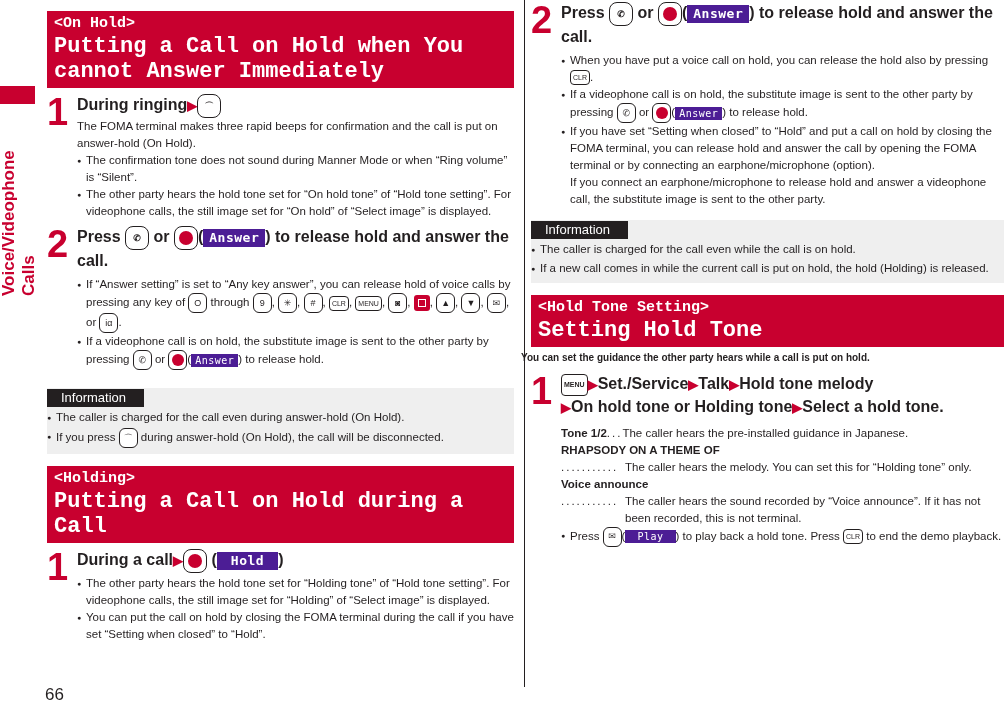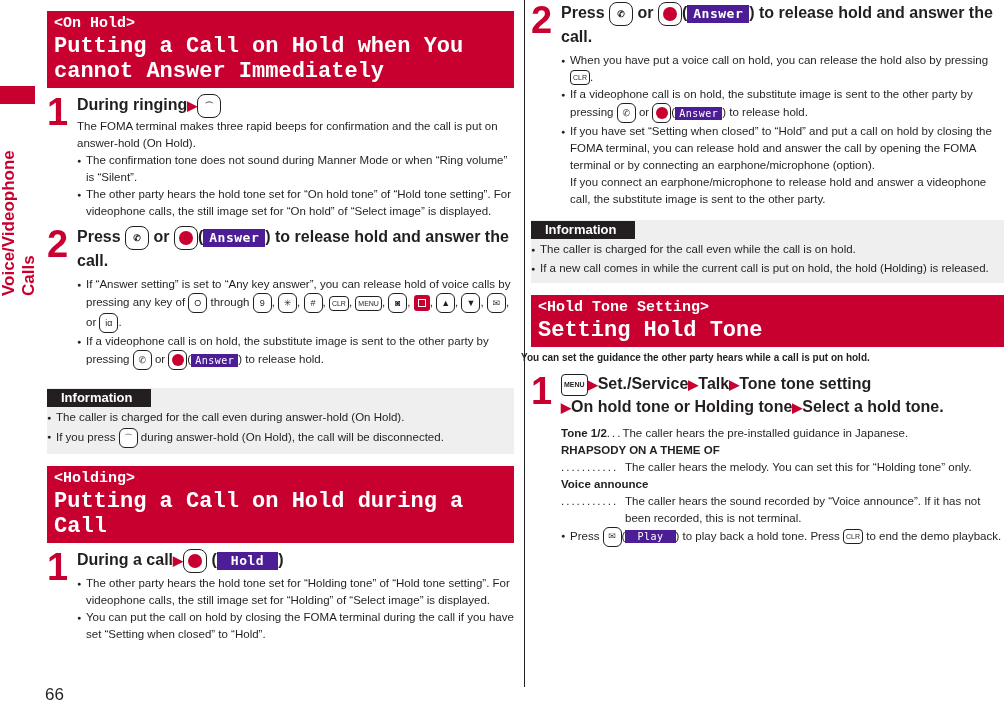--- a/index.html
+++ b/index.html
@@ -46,21 +46,21 @@
   .softkey {
     display: inline-block; background: #4c1d95; color: #fff; font-family: "DejaVu Sans Mono", monospace;
     font-size: 13px; padding: 0 6px; line-height: 18px; vertical-align: middle; letter-spacing: 0.5px;
   }
   .softkey.small { font-size: 10px; line-height: 13px; padding: 0 4px; }
   .arrow { color: #c8002f; font-size: 13px; vertical-align: middle; }
   .redkey { display: inline-block; width: 16px; height: 16px; background: #c8002f; vertical-align: middle; border-radius: 3px; position: relative; }
   .redkey::after { content: ""; position: absolute; left: 4px; top: 4px; width: 6px; height: 6px; border: 1px solid #fff; }
 
   .info-box { background: #efefef; padding: 0 0 6px 0; }
-  .info-label { display: inline-block; background: #231f20; color: #fff; font-weight: bold; font-size: 13px; padding: 1px 18px 1px 14px; line-height: 16px; }
+  .info-label { display: inline-block; background: #231f20; color: #fff; font-weight: normal; font-size: 13px; padding: 1px 18px 1px 14px; line-height: 16px; }
   .info-box .bullet { font-size: 11.5px; line-height: 17px; margin-top: 2px; }
 
   .lead { font-size: 10px; font-weight: bold; line-height: 18px; }
   .def-term { font-weight: bold; }
   .dots { letter-spacing: 2px; }
 </style>
 </head>
 <body>
 
 <div class="side-tab"></div>
@@ -181,21 +181,21 @@
 
   <div class="section-header" style="margin-top:12px;">
     <div class="tag">&lt;Hold Tone Setting&gt;</div>
     <div class="title">Setting Hold Tone</div>
   </div>
   <div class="lead" style="margin-top:2px; margin-left:-10px;">You can set the guidance the other party hears while a call is put on hold.</div>
 
   <div class="step" style="margin-top:6px;">
     <div class="step-num">1</div>
     <div class="step-title">
-      <span class="key big small" style="height:22px;min-width:22px;">MENU</span><span class="arrow">▶</span><span>Set./Service</span><span class="arrow">▶</span><span>Talk</span><span class="arrow">▶</span><span>Tone tone setting</span><br>
+      <span class="key big small" style="height:22px;min-width:22px;">MENU</span><span class="arrow">▶</span><span>Set./Service</span><span class="arrow">▶</span><span>Talk</span><span class="arrow">▶</span><span>Hold tone melody</span><br>
       <span class="arrow">▶</span><span>On hold tone or Holding tone</span><span class="arrow">▶</span><span>Select a hold tone.</span>
     </div>
     <div class="step-body" style="margin-top:6px;">
       <div>
         <span class="def-term">Tone 1/2</span><span class="dots">...</span><span>The caller hears the pre-installed guidance in Japanese.</span>
       </div>
       <div class="def-term">RHAPSODY ON A THEME OF</div>
       <div style="display:flex;">
         <span class="dots" style="flex:none;width:64px;">...........</span>
           <span>The caller hears the melody. You can set this for “Holding tone” only.</span>

